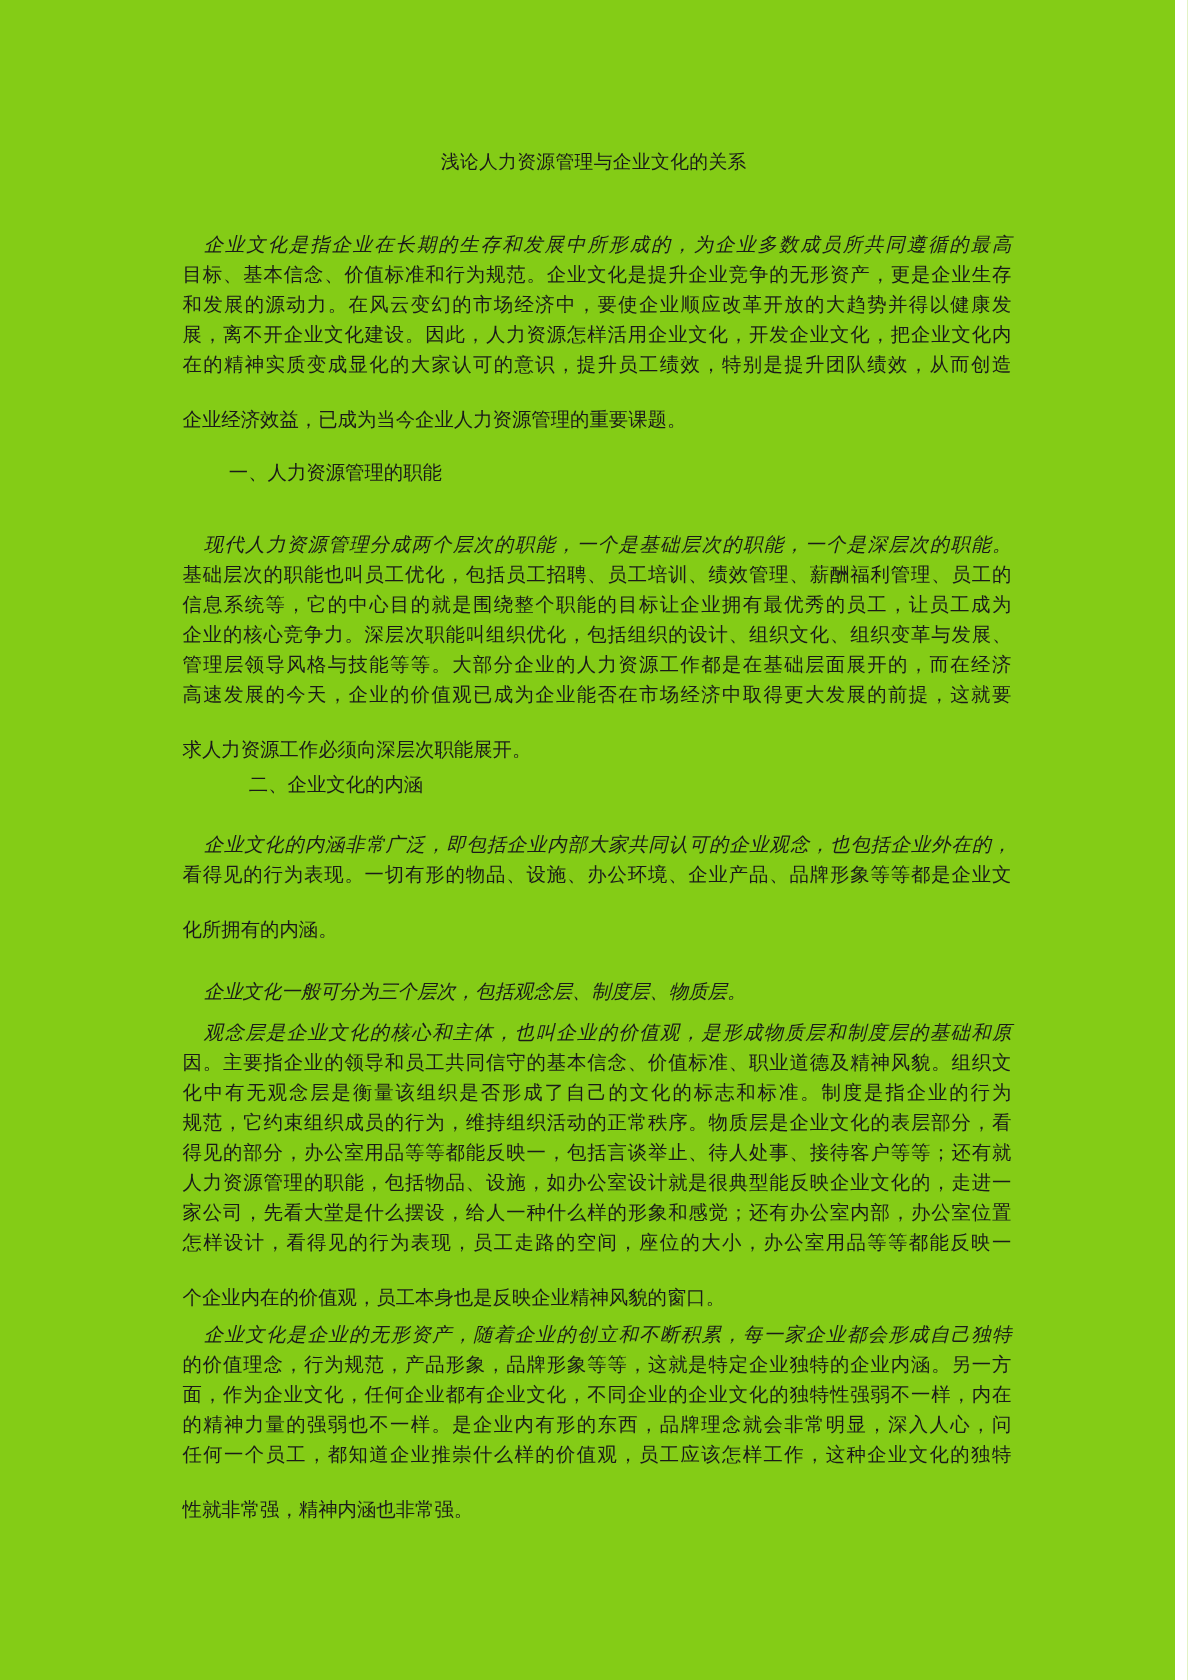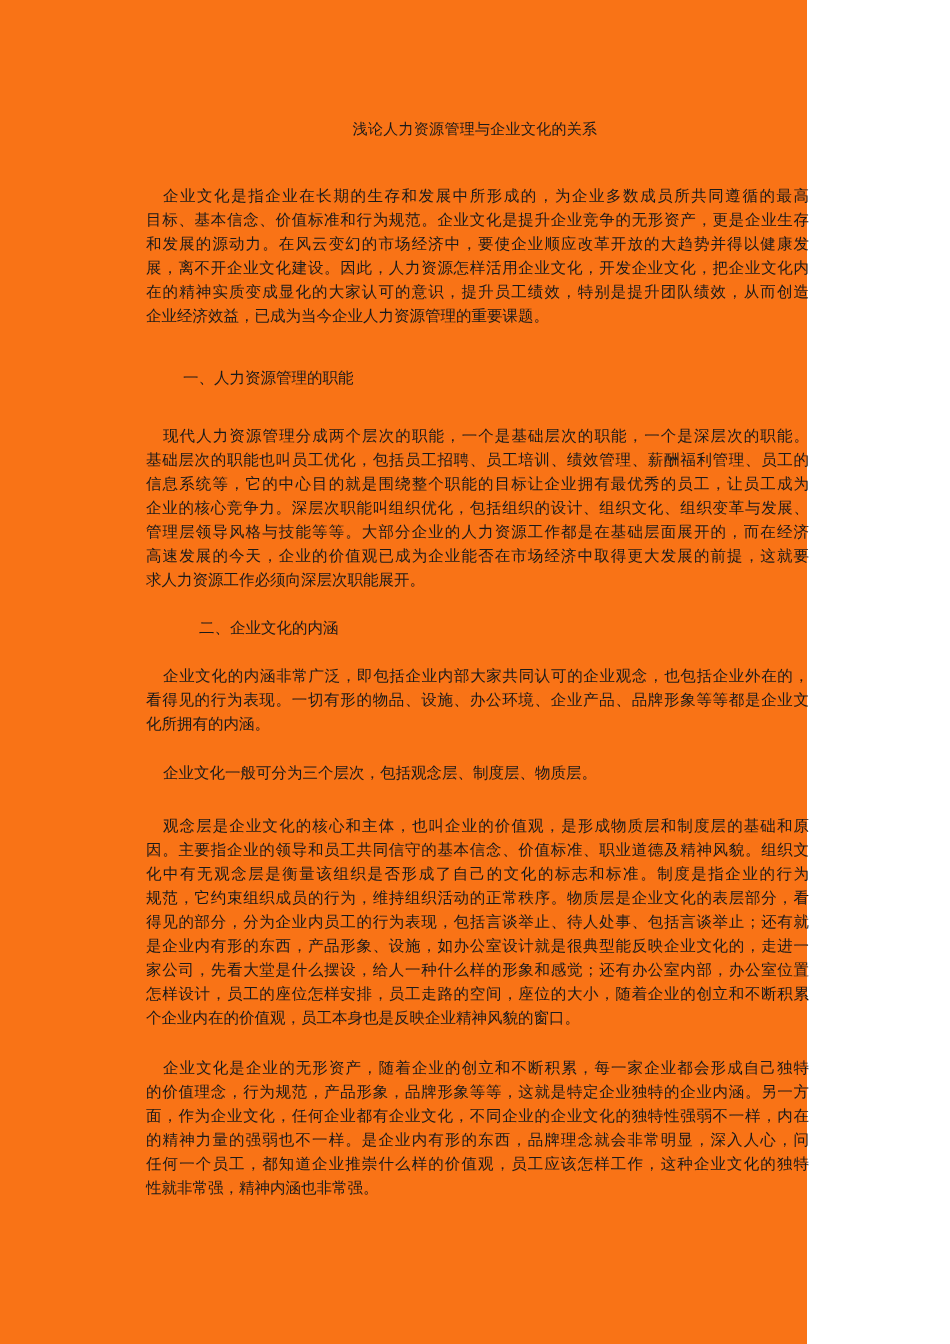--- a/index.html
+++ b/index.html
@@ -11,23 +11,23 @@
     width: 950px;
     height: 1344px;
     position: relative;
     overflow: hidden;
     font-family: "DejaVu Serif", "Liberation Serif", serif;
     color: #1a1a1a;
   }
   .page {
     position: absolute;
     left: 0; top: 0;
-    width: 807px;
+    width: 940px;
     height: 1344px;
-    background: #f97316;
+    background: #84cc16;
   }
   .title {
     position: absolute;
     left: 0;
     width: 950px;
     top: 119px;
     text-align: center;
     font-size: 15px;
     line-height: 20px;
     letter-spacing: 0.3px;
@@ -42,23 +42,25 @@
     height: 24px;
     line-height: 24px;
     white-space: nowrap;
     overflow: visible;
     text-align: justify;
     text-align-last: justify;
   }
   .line.last {
     text-align: center;
     text-align-last: left;
+    margin-top: 20px;
   }
   .line.indent {
     padding-left: 17px;
+    font-style: italic;
   }
   .heading {
     position: absolute;
     left: 163px;
     font-size: 15.5px;
     line-height: 24px;
     white-space: nowrap;
   }
 </style>
 </head>
@@ -99,24 +101,24 @@
 
   <div class="block" style="top:761px;">
     <div class="line indent last">企业文化一般可分为三个层次，包括观念层、制度层、物质层。</div>
   </div>
 
   <div class="block" style="top:814px;">
     <div class="line indent">观念层是企业文化的核心和主体，也叫企业的价值观，是形成物质层和制度层的基础和原</div>
     <div class="line">因。主要指企业的领导和员工共同信守的基本信念、价值标准、职业道德及精神风貌。组织文</div>
     <div class="line">化中有无观念层是衡量该组织是否形成了自己的文化的标志和标准。制度是指企业的行为</div>
     <div class="line">规范，它约束组织成员的行为，维持组织活动的正常秩序。物质层是企业文化的表层部分，看</div>
-    <div class="line">得见的部分，分为企业内员工的行为表现，包括言谈举止、待人处事、包括言谈举止；还有就</div>
-    <div class="line">是企业内有形的东西，产品形象、设施，如办公室设计就是很典型能反映企业文化的，走进一</div>
+    <div class="line">得见的部分，办公室用品等等都能反映一，包括言谈举止、待人处事、接待客户等等；还有就</div>
+    <div class="line">人力资源管理的职能，包括物品、设施，如办公室设计就是很典型能反映企业文化的，走进一</div>
     <div class="line">家公司，先看大堂是什么摆设，给人一种什么样的形象和感觉；还有办公室内部，办公室位置</div>
-    <div class="line">怎样设计，员工的座位怎样安排，员工走路的空间，座位的大小，随着企业的创立和不断积累</div>
+    <div class="line">怎样设计，看得见的行为表现，员工走路的空间，座位的大小，办公室用品等等都能反映一</div>
     <div class="line last">个企业内在的价值观，员工本身也是反映企业精神风貌的窗口。</div>
   </div>
 
   <div class="block" style="top:1056px;">
     <div class="line indent">企业文化是企业的无形资产，随着企业的创立和不断积累，每一家企业都会形成自己独特</div>
     <div class="line">的价值理念，行为规范，产品形象，品牌形象等等，这就是特定企业独特的企业内涵。另一方</div>
     <div class="line">面，作为企业文化，任何企业都有企业文化，不同企业的企业文化的独特性强弱不一样，内在</div>
     <div class="line">的精神力量的强弱也不一样。是企业内有形的东西，品牌理念就会非常明显，深入人心，问</div>
     <div class="line">任何一个员工，都知道企业推崇什么样的价值观，员工应该怎样工作，这种企业文化的独特</div>
     <div class="line last">性就非常强，精神内涵也非常强。</div>

